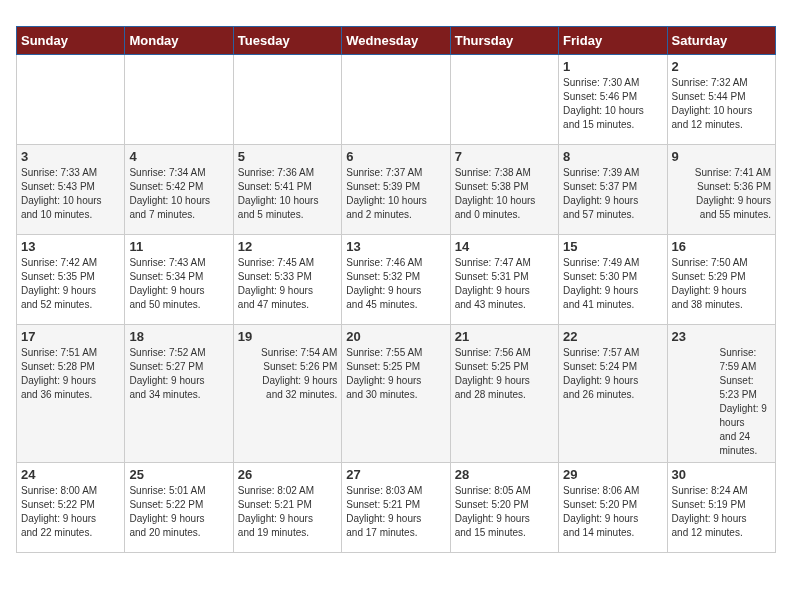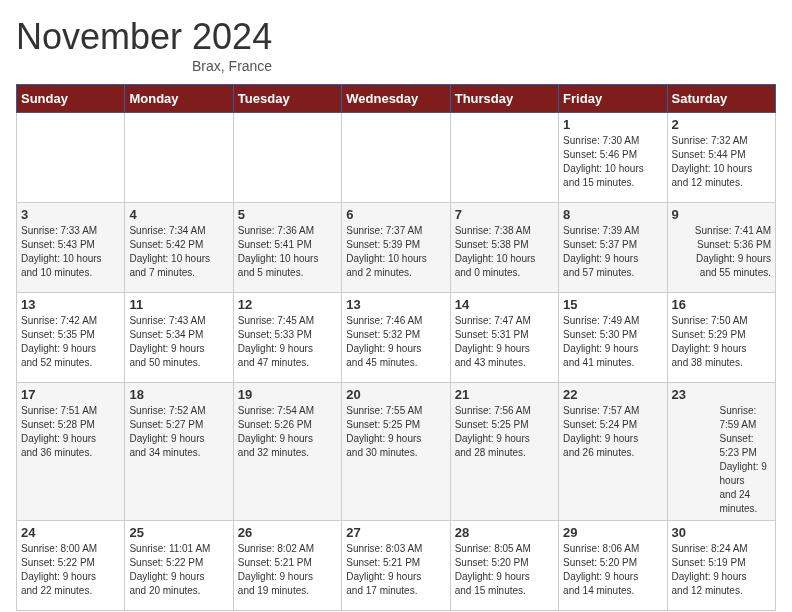--- a/index.html
+++ b/index.html
@@ -89,24 +89,20 @@
       background: #fff !important;
     }
     .week-row td {
       height: 90px;
     }
   </style>
 </head>
 <body>
 
 <div class="header">
-  <div class="title-section">
-    <div class="month-title">November 2024</div>
-    <div class="location">Brax, France</div>
-  </div>
 </div>
 
 <table class="calendar">
   <thead>
     <tr>
       <th>Sunday</th>
       <th>Monday</th>
       <th>Tuesday</th>
       <th>Wednesday</th>
       <th>Thursday</th>
@@ -248,21 +244,21 @@
         </td>
         <td>
           <div class="day-number">18</div>
           <div class="day-info" style="white-space: pre-line;">Sunrise: 7:52 AM
 Sunset: 5:27 PM
 Daylight: 9 hours
 and 34 minutes.</div>
         </td>
         <td>
           <div class="day-number">19</div>
-          <div class="day-info" style="white-space: pre-line;">Sunrise: 7:54 AM
+          <div class="day-info" style="white-space: pre-line; text-align: right;">Sunrise: 7:54 AM
 Sunset: 5:26 PM
 Daylight: 9 hours
 and 32 minutes.</div>
         </td>
         <td>
           <div class="day-number">20</div>
           <div class="day-info" style="white-space: pre-line;">Sunrise: 7:55 AM
 Sunset: 5:25 PM
 Daylight: 9 hours
 and 30 minutes.</div>
@@ -292,21 +288,21 @@
       <tr class="week-row">
         <td>
           <div class="day-number">24</div>
           <div class="day-info" style="white-space: pre-line;">Sunrise: 8:00 AM
 Sunset: 5:22 PM
 Daylight: 9 hours
 and 22 minutes.</div>
         </td>
         <td>
           <div class="day-number">25</div>
-          <div class="day-info" style="white-space: pre-line;">Sunrise: 11:01 AM
+          <div class="day-info" style="white-space: pre-line;">Sunrise: 5:01 AM
 Sunset: 5:22 PM
 Daylight: 9 hours
 and 20 minutes.</div>
         </td>
         <td>
           <div class="day-number">26</div>
           <div class="day-info" style="white-space: pre-line;">Sunrise: 8:02 AM
 Sunset: 5:21 PM
 Daylight: 9 hours
 and 19 minutes.</div>

